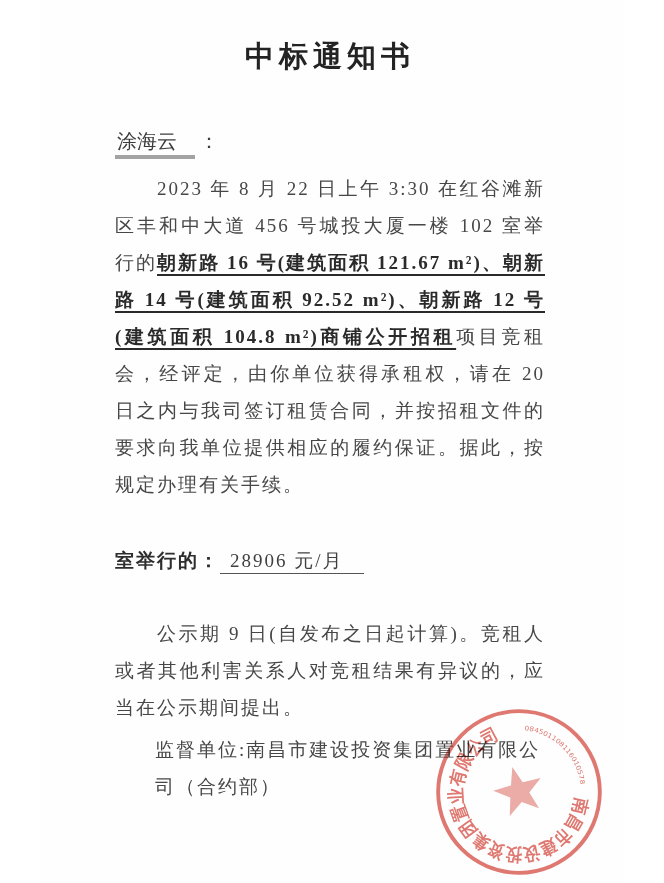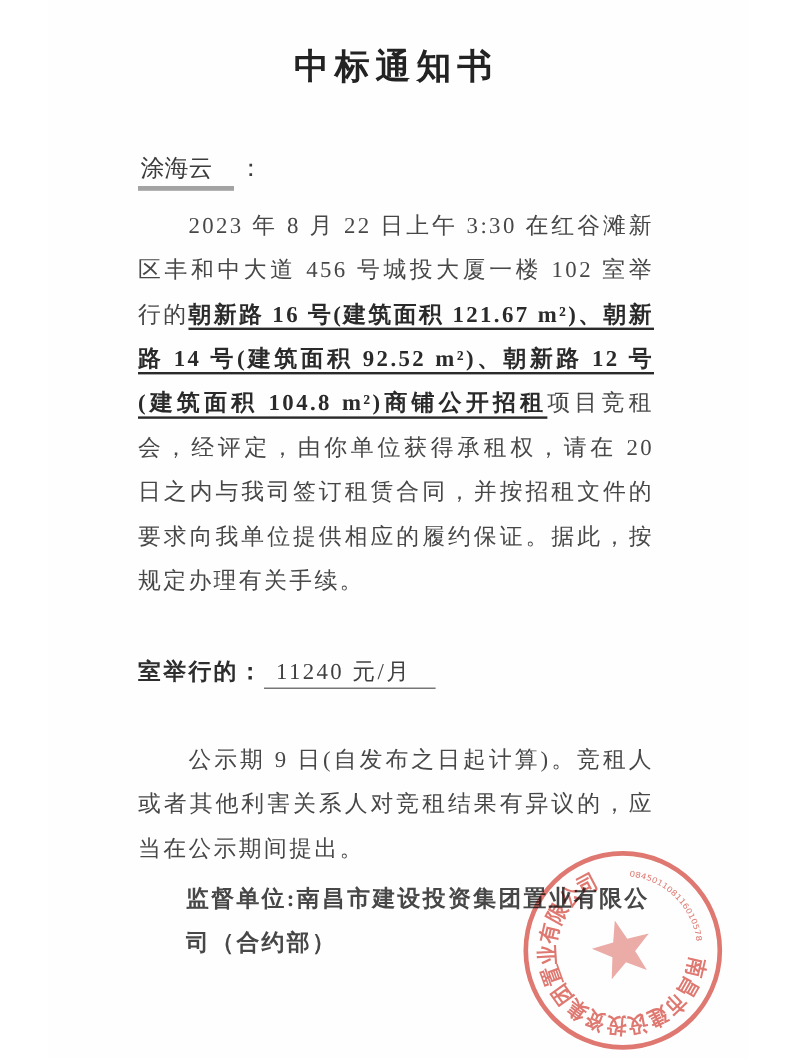--- a/index.html
+++ b/index.html
@@ -65,21 +65,21 @@
   }
   .para2{margin-top:36px;text-indent:42px;}
   .info-line{
     margin:0;
     padding-left:40px;
     font-size:19px;
     line-height:37px;
     letter-spacing:2px;
     color:#474747;
   }
-  .info-line.first{margin-top:5px;font-weight:bold;}
+  .info-line.first{margin-top:5px;}
   .signature{margin-top:74px;}
   .sig-line{
     margin-left:134px;
     font-size:19px;
     line-height:37px;
     letter-spacing:2px;
     color:#424242;
   }
   .seal{
     position:absolute;
@@ -111,21 +111,21 @@
 
   <div class="salutation">
     <span class="name">涂海云</span><span class="colon">：</span>
   </div>
 
   <p class="body-para para1">
     <span>2023 年 8 月 22 日上午 3:30 在红谷滩新区丰和中大道 456 号城投大厦一楼 102 室举行的</span><span class="bold-underline">朝新路 16 号(建筑面积 121.67 m²)、朝新路 14 号(建筑面积 92.52 m²)、朝新路 12 号(建筑面积 104.8 m²)商铺公开招租</span><span>项目竞租会，经评定，由你单位获得承租权，请在 20 日之内与我司签订租赁合同，并按招租文件的要求向我单位提供相应的履约保证。据此，按规定办理有关手续。</span>
   </p>
 
   <div class="result-line">
-    <span class="result-label">室举行的：</span><span class="result-value">11240 元/月</span>
+    <span class="result-label">室举行的：</span><span class="result-value">28906 元/月</span>
   </div>
 
   <p class="body-para para2">公示期 9 日(自发布之日起计算)。竞租人或者其他利害关系人对竞租结果有异议的，应当在公示期间提出。</p>
 
   <div class="info-line first">监督单位:南昌市建设投资集团置业有限公司（合约部）</div>
 
   <div class="signature">
     <div class="sig-line">
       
     </div>

